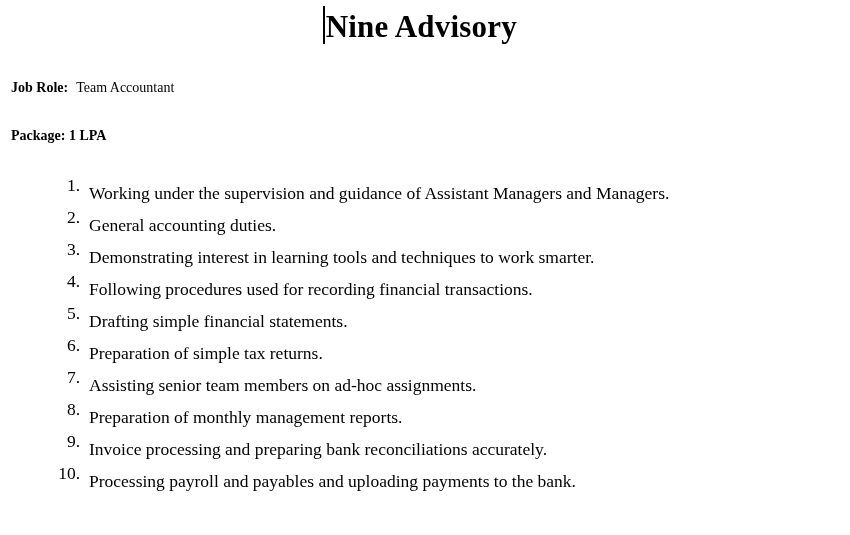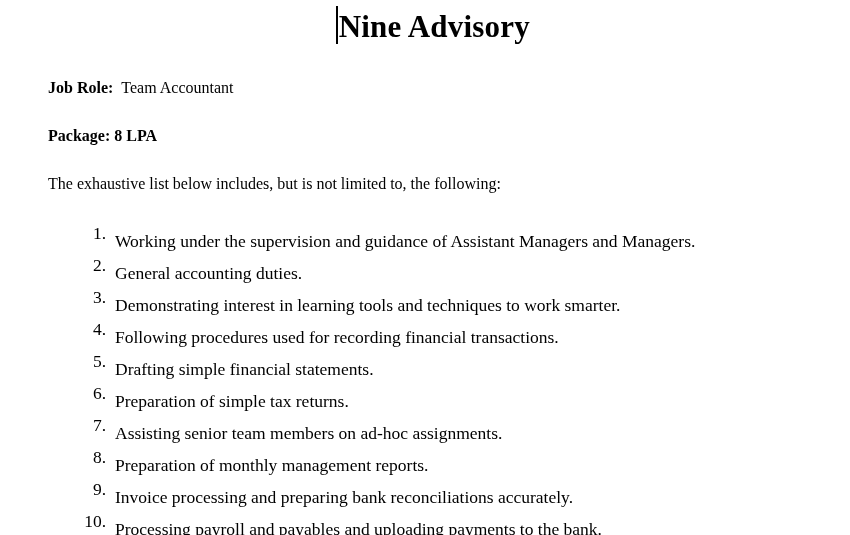--- a/index.html
+++ b/index.html
@@ -12,43 +12,43 @@
     height: 535px;
     overflow: hidden;
     font-family: "Liberation Serif", "DejaVu Serif", serif;
     color: #000000;
   }
   .page {
     position: relative;
     width: 850px;
     height: 535px;
     box-sizing: border-box;
-    padding: 6px 20px 0 36px;
+    padding: 6px 20px 0 10px;
     background: #ffffff;
   }
   .title-line {
     margin: 0;
     text-align: center;
     font-size: 31px;
     font-weight: bold;
     line-height: 38px;
     letter-spacing: 0.2px;
   }
   .caret {
     display: inline-block;
     width: 1.5px;
     height: 38px;
     background: #000000;
     vertical-align: -7px;
     margin-right: 1px;
   }
   .para {
-    font-size: 16px;
+    font-size: 14px;
     line-height: 22px;
-    margin: 12px;
+    margin: 1px;
   }
   .first-para { margin-top: 31px; }
   .para + .para { margin-top: 26px; }
   .bold { font-weight: bold; }
   .field-value { padding-left: 8px; }
   .duties {
     list-style: none;
     margin: 26px 0 0 0;
     padding: 0;
     font-size: 17.5px;
@@ -70,24 +70,23 @@
 </style>
 </head>
 <body>
 
 <div class="page">
 
   <h1 class="title-line"><span class="caret"></span><span>Nine Advisory</span></h1>
 
   <p class="para first-para"><strong>Job Role:</strong><span class="field-value">Team Accountant</span></p>
 
-  <p class="para bold">Package: 8 LPA</p>
+  <p class="para bold">Package: 1 LPA</p>
 
 
-  <p class="para">The exhaustive list below includes, but is not limited to, the following:</p>
 
   <ol class="duties">
     <li>
         <span class="num">1.</span>
         <span class="txt">Working under the supervision and guidance of Assistant Managers and Managers.</span>
       </li>
     <li>
         <span class="num">2.</span>
         <span class="txt">General accounting duties.</span>
       </li>

